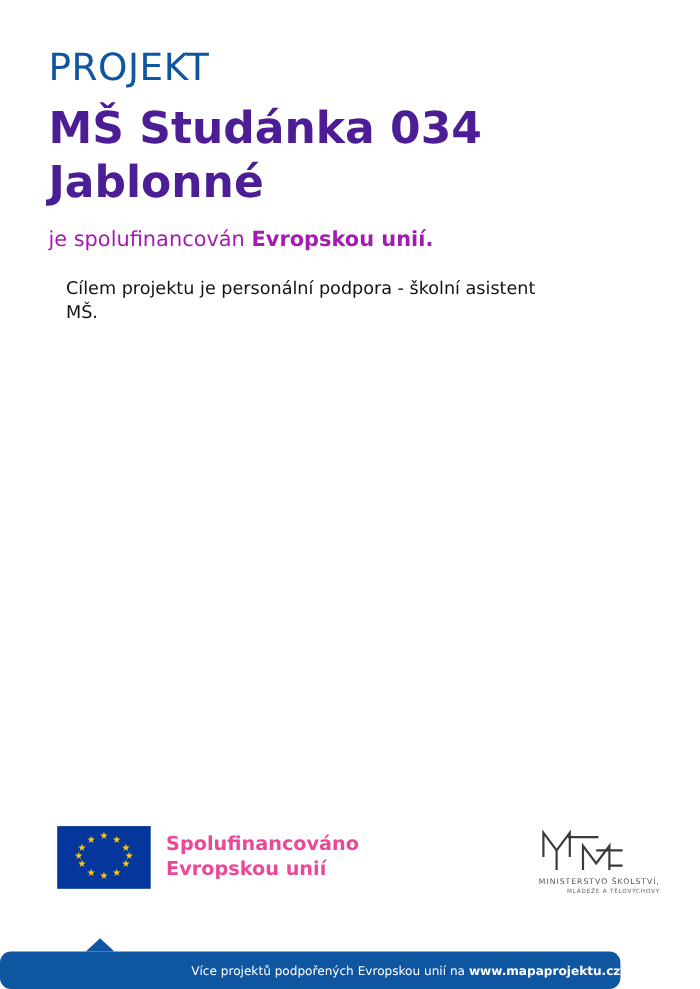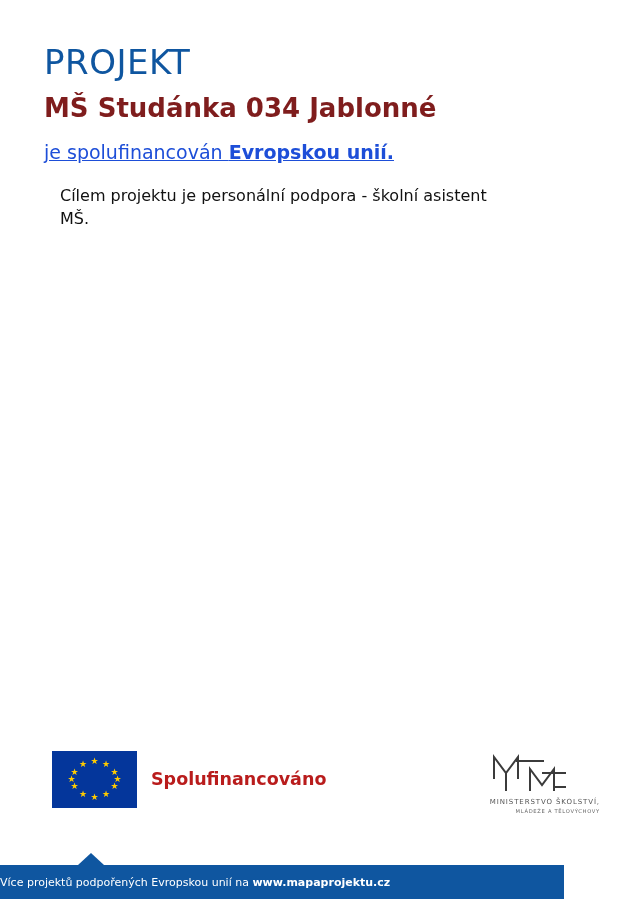--- a/index.html
+++ b/index.html
@@ -33,34 +33,33 @@
     font-family: "DejaVu Sans", sans-serif;
     font-size: 34px;
     font-weight: 400;
     color: #0f56a0;
     letter-spacing: 0.5px;
     line-height: 1.1;
     margin: 0 0 12px 0;
   }
   .project-title {
     font-family: "DejaVu Sans", sans-serif;
-    font-size: 26px;
-    font-weight: 700;
-    color: #7f1d1d;
+    font-size: 40px;
+    font-weight: 700;
+    color: #4c1d95;
     line-height: 1.22;
     margin: 12px 0 16px 0;
     max-width: 520px;
   }
   .subtitle {
     font-family: "DejaVu Sans", sans-serif;
     font-size: 19px;
     font-weight: 400;
-    color: #1d4ed8;
+    color: #a21caf;
     margin: 0 0 22px 0;
-    text-decoration: underline;
   }
   .subtitle .strong {
     font-weight: 700;
   }
   .description {
     font-family: "DejaVu Sans", sans-serif;
     font-size: 16px;
     font-weight: 400;
     color: #111111;
     line-height: 1.4;
@@ -97,21 +96,21 @@
     font-size: 9px;
     line-height: 9px;
     width: 9px;
     height: 9px;
     text-align: center;
   }
   .eu-text {
     font-family: "DejaVu Sans", sans-serif;
     font-size: 17.5px;
     font-weight: 700;
-    color: #b91c1c;
+    color: #ec4899;
     line-height: 1.25;
     white-space: nowrap;
   }
 
   .msmt-logo {
     position: absolute;
     left: 460px;
     top: 2px;
     width: 140px;
     text-align: right;
@@ -146,21 +145,22 @@
   .footer-bar {
     position: absolute;
     left: 0;
     right: 0;
     bottom: 0;
     height: 34px;
     background: #0f56a0;
     color: #ffffff;
     display: flex;
     align-items: center;
-    justify-content: flex-start;
+    justify-content: flex-end;
+    border-radius: 10px;
   }
   .footer-text {
     font-family: "DejaVu Sans", sans-serif;
     font-size: 11px;
     font-weight: 400;
     color: #ffffff;
     white-space: nowrap;
   }
   .footer-text .url {
     font-weight: 700;
@@ -200,20 +200,21 @@
         <span class="eu-star" style="left:49.5px;top:39px;">★</span>
         <span class="eu-star" style="left:38px;  top:42px;">★</span>
         <span class="eu-star" style="left:26.5px;top:39px;">★</span>
         <span class="eu-star" style="left:18px;  top:31px;">★</span>
         <span class="eu-star" style="left:15px;  top:24px;">★</span>
         <span class="eu-star" style="left:18px;  top:17px;">★</span>
         <span class="eu-star" style="left:26.5px;top:9px;">★</span>
       </div>
       <div class="eu-text">
         <div>Spolufinancováno</div>
+        <div>Evropskou unií</div>
       </div>
     </div>
 
     <div class="msmt-logo">
       <div class="msmt-mark">
         <svg width="88" height="42" viewBox="0 0 88 42" xmlns="http://www.w3.org/2000/svg">
           <g fill="none" stroke="#3b3b3b" stroke-width="2">
             <path d="M8 26 L8 4 L20 20 L32 4 L32 26"></path>
             <path d="M30 8 L58 8"></path>
             <path d="M20 38 L20 20"></path>

